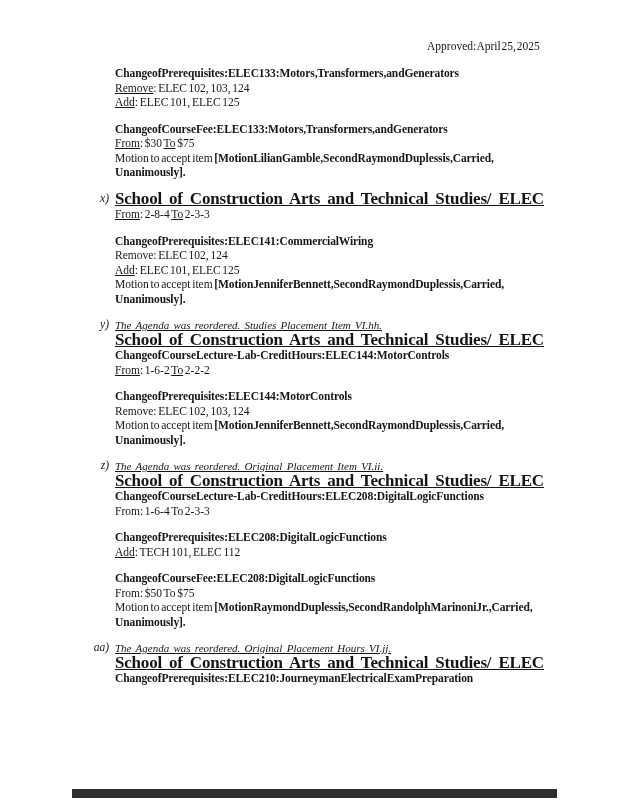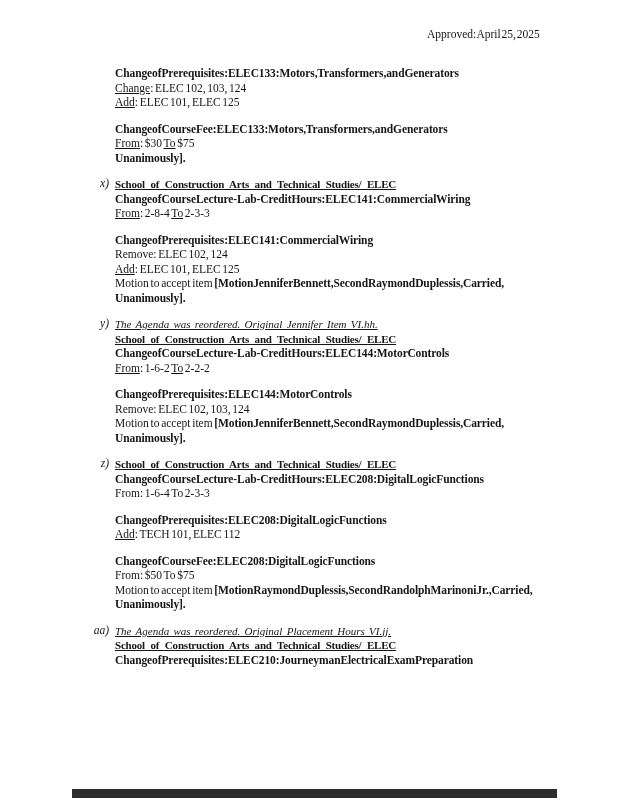--- a/index.html
+++ b/index.html
@@ -2,89 +2,90 @@
 <html><head>
 <meta charset="utf-8">
 <style>
   html,body{margin:0;padding:0;}
   body{
     width:618px;height:800px;position:relative;overflow:hidden;
     background:#ffffff;color:#151515;
     font-family:"Liberation Serif","DejaVu Serif",serif;
   }
   .approved{
-    position:absolute;top:28px;left:427px;
+    position:absolute;top:40px;left:427px;
     font-size:11.5px;word-spacing:-2px;white-space:nowrap;
   }
   #doc{position:absolute;left:115px;top:66px;width:445px;}
   .block{position:relative;margin-top:12px;}
   .block:first-child{margin-top:0;}
   .marker{
     position:absolute;right:100%;margin-right:6px;top:0;
     font-size:11.5px;font-style:italic;white-space:nowrap;
   }
   .line{
     font-size:11.5px;line-height:14.5px;white-space:nowrap;
     word-spacing:-1.2px;
   }
   .seg{text-decoration:none;}
   .seg.b{font-weight:bold;word-spacing:-2.8px;letter-spacing:-0.1px;margin-top:20px;}
   .seg.mb{font-weight:bold;word-spacing:-2.8px;letter-spacing:-0.1px;}
   .seg.u{text-decoration:underline;}
   .seg.iu{font-style:italic;text-decoration:underline;word-spacing:1.5px;font-size:11px;}
-  .seg.bu{font-weight:bold;text-decoration:underline;word-spacing:3px;font-size:11px;letter-spacing:-0.2px;}
+  .seg.bu{font-weight:bold;text-decoration:underline;word-spacing:3px;font-size:17px;letter-spacing:-0.2px;}
   .bottom-bar{
     position:absolute;left:72px;top:789px;width:485px;height:9px;
     background:#2d2d2d;
   }
 </style>
 </head>
 <body>
 
 <div class="approved">Approved: April 25, 2025</div>
 
 <div id="doc">
     <div class="block">
       <div class="line"><span class="seg b">Change of Prerequisites: ELEC 133: Motors, Transformers, and Generators</span></div>
-      <div class="line"><span class="seg u">Change</span><span class="seg n">: ELEC 102, 103, 124</span></div>
+      <div class="line"><span class="seg u">Remove</span><span class="seg n">: ELEC 102, 103, 124</span></div>
       <div class="line"><span class="seg u">Add</span><span class="seg n">: ELEC 101, ELEC 125</span></div>
     </div>
     <div class="block">
       <div class="line"><span class="seg b">Change of Course Fee: ELEC 133: Motors, Transformers, and Generators</span></div>
       <div class="line"><span class="seg u">From</span><span class="seg n">: $30 </span><span class="seg u">To</span><span class="seg n"> $75</span></div>
+      <div class="line"><span class="seg n">Motion to accept item </span><span class="seg mb">[Motion Lilian Gamble, Second Raymond Duplessis, Carried,</span></div>
       <div class="line"><span class="seg mb">Unanimously].</span></div>
     </div>
     <div class="block">
       <span class="marker">x)</span>
       <div class="line"><span class="seg bu">School of Construction Arts and Technical Studies/  ELEC</span></div>
-      <div class="line"><span class="seg b">Change of Course Lecture-Lab-Credit Hours: ELEC 141 : Commercial Wiring</span></div>
       <div class="line"><span class="seg u">From</span><span class="seg n">: 2-8-4 </span><span class="seg u">To</span><span class="seg n"> 2-3-3</span></div>
     </div>
     <div class="block">
       <div class="line"><span class="seg b">Change of Prerequisites: ELEC 141: Commercial Wiring</span></div>
       <div class="line"><span class="seg n">Remove: ELEC 102, 124</span></div>
       <div class="line"><span class="seg u">Add</span><span class="seg n">: ELEC 101, ELEC 125</span></div>
       <div class="line"><span class="seg n">Motion to accept item </span><span class="seg mb">[Motion Jennifer Bennett, Second Raymond Duplessis, Carried,</span></div>
       <div class="line"><span class="seg mb">Unanimously].</span></div>
     </div>
     <div class="block">
       <span class="marker">y)</span>
-      <div class="line"><span class="seg iu">The Agenda was reordered.  Original Jennifer Item VI.hh.</span></div>
+      <div class="line"><span class="seg iu">The Agenda was reordered.  Studies Placement Item VI.hh.</span></div>
       <div class="line"><span class="seg bu">School of Construction Arts and Technical Studies/  ELEC</span></div>
       <div class="line"><span class="seg b">Change of Course Lecture-Lab-Credit Hours: ELEC 144: Motor Controls</span></div>
       <div class="line"><span class="seg u">From</span><span class="seg n">: 1-6-2 </span><span class="seg u">To</span><span class="seg n"> 2-2-2</span></div>
     </div>
     <div class="block">
       <div class="line"><span class="seg b">Change of Prerequisites: ELEC 144: Motor Controls</span></div>
       <div class="line"><span class="seg n">Remove: ELEC 102, 103, 124</span></div>
       <div class="line"><span class="seg n">Motion to accept item </span><span class="seg mb">[Motion Jennifer Bennett, Second Raymond Duplessis, Carried,</span></div>
       <div class="line"><span class="seg mb">Unanimously].</span></div>
     </div>
     <div class="block">
       <span class="marker">z)</span>
+      <div class="line"><span class="seg iu">The Agenda was reordered.  Original Placement Item VI.ii.</span></div>
       <div class="line"><span class="seg bu">School of Construction Arts and Technical Studies/  ELEC</span></div>
       <div class="line"><span class="seg b">Change of Course Lecture-Lab-Credit Hours: ELEC 208: Digital Logic Functions</span></div>
       <div class="line"><span class="seg n">From: 1-6-4 To 2-3-3</span></div>
     </div>
     <div class="block">
       <div class="line"><span class="seg b">Change of Prerequisites: ELEC 208: Digital Logic Functions</span></div>
       <div class="line"><span class="seg u">Add</span><span class="seg n">: TECH 101, ELEC 112</span></div>
     </div>
     <div class="block">
       <div class="line"><span class="seg b">Change of Course Fee: ELEC 208: Digital Logic Functions</span></div>

